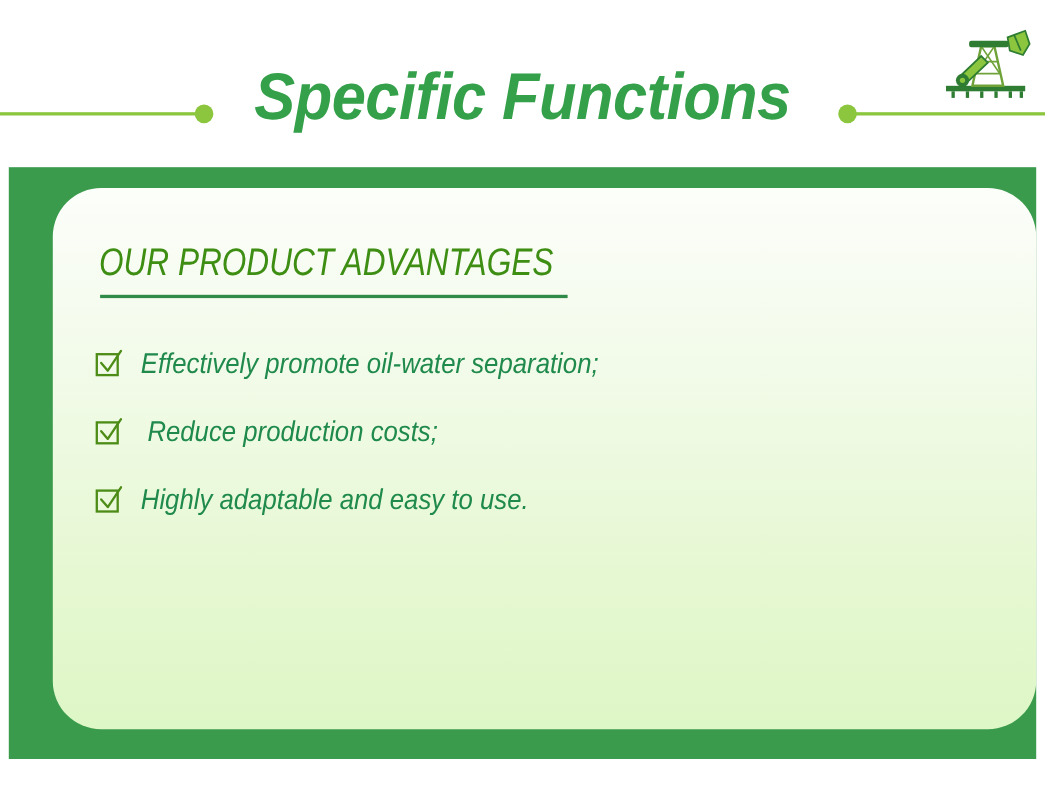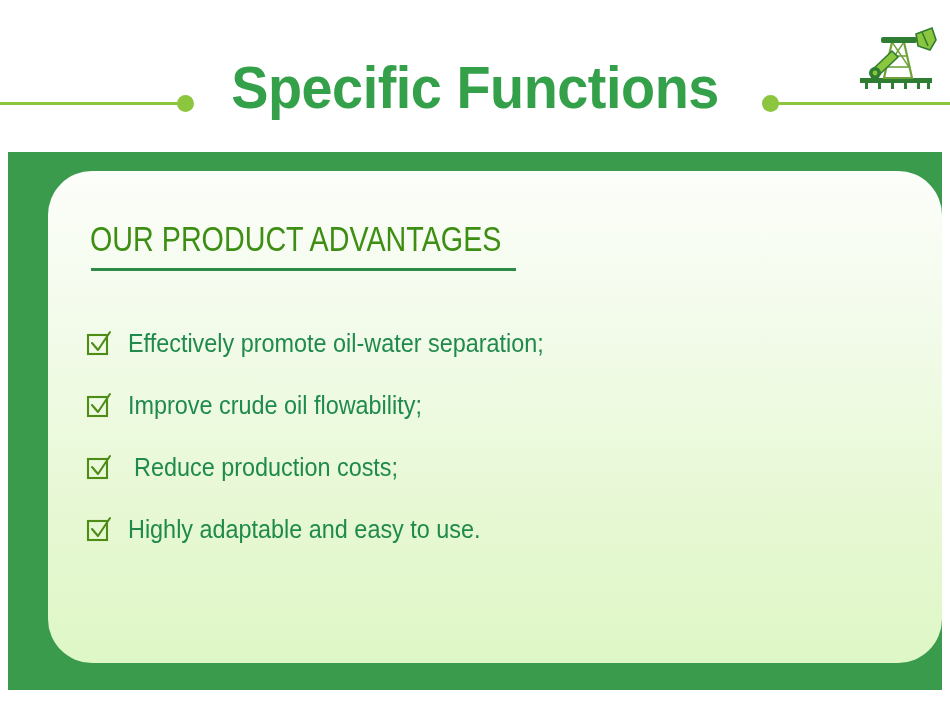--- a/index.html
+++ b/index.html
@@ -15,20 +15,21 @@
     position: relative;
   }
 
   
   .slide {
     position: absolute;
     left: 0; top: 0;
     width: 950px;
     height: 724px;
     background: #ffffff;
+    font-style: italic;
   }
 
   
   .header {
     position: absolute;
     left: 0; top: 0;
     width: 950px;
     height: 140px;
   }
 
@@ -127,21 +128,21 @@
     top: 97px;
     width: 425px;
     height: 3px;
     background: #2E8B47;
   }
 
   
   .adv-list {
     position: absolute;
     left: 32px;
-    top: 141px;
+    top: 128px;
     width: 830px;
     text-align: center;
   }
   .adv-row {
     position: relative;
     height: 62px;
     display: flex;
     align-items: center;
   }
   .adv-check {
@@ -220,29 +221,20 @@
         <div class="adv-row">
           <span class="adv-check">
             <svg width="26" height="26" viewBox="0 0 26 26" xmlns="http://www.w3.org/2000/svg">
               <rect x="2" y="5" width="19" height="19" fill="none" stroke="#4C8C17" stroke-width="2.1"></rect>
               <polyline points="6,13 12,20 24,2" fill="none" stroke="#4C8C17" stroke-width="2.1" stroke-linecap="round" stroke-linejoin="round"></polyline>
             </svg>
           </span>
           <span class="adv-text pad-0">Effectively promote oil-water separation;</span>
         </div>
 
-        <div class="adv-row">
-          <span class="adv-check">
-            <svg width="26" height="26" viewBox="0 0 26 26" xmlns="http://www.w3.org/2000/svg">
-              <rect x="2" y="5" width="19" height="19" fill="none" stroke="#4C8C17" stroke-width="2.1"></rect>
-              <polyline points="6,13 12,20 24,2" fill="none" stroke="#4C8C17" stroke-width="2.1" stroke-linecap="round" stroke-linejoin="round"></polyline>
-            </svg>
-          </span>
-          <span class="adv-text pad-0">Improve crude oil flowability;</span>
-        </div>
 
         <div class="adv-row">
           <span class="adv-check">
             <svg width="26" height="26" viewBox="0 0 26 26" xmlns="http://www.w3.org/2000/svg">
               <rect x="2" y="5" width="19" height="19" fill="none" stroke="#4C8C17" stroke-width="2.1"></rect>
               <polyline points="6,13 12,20 24,2" fill="none" stroke="#4C8C17" stroke-width="2.1" stroke-linecap="round" stroke-linejoin="round"></polyline>
             </svg>
           </span>
           <span class="adv-text pad-1">Reduce production costs;</span>
         </div>

